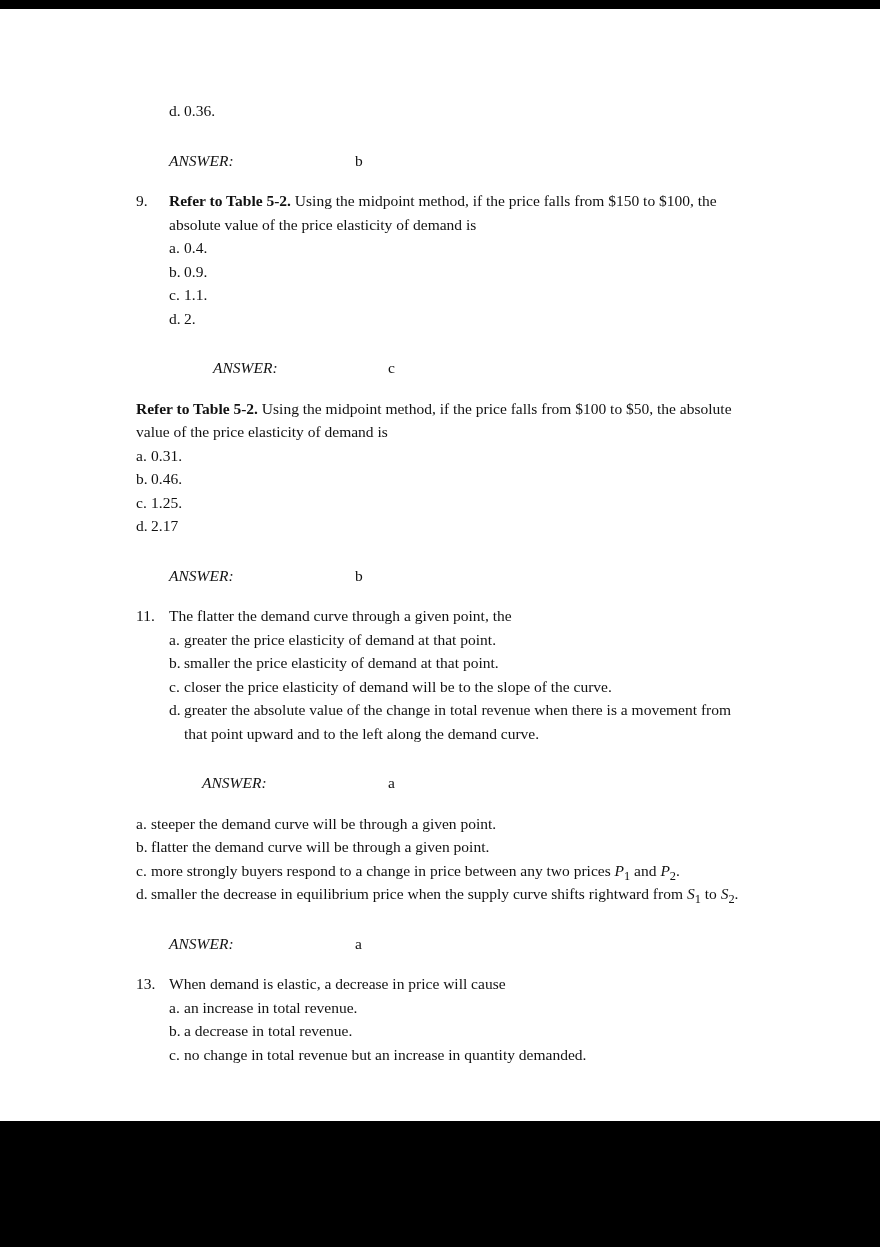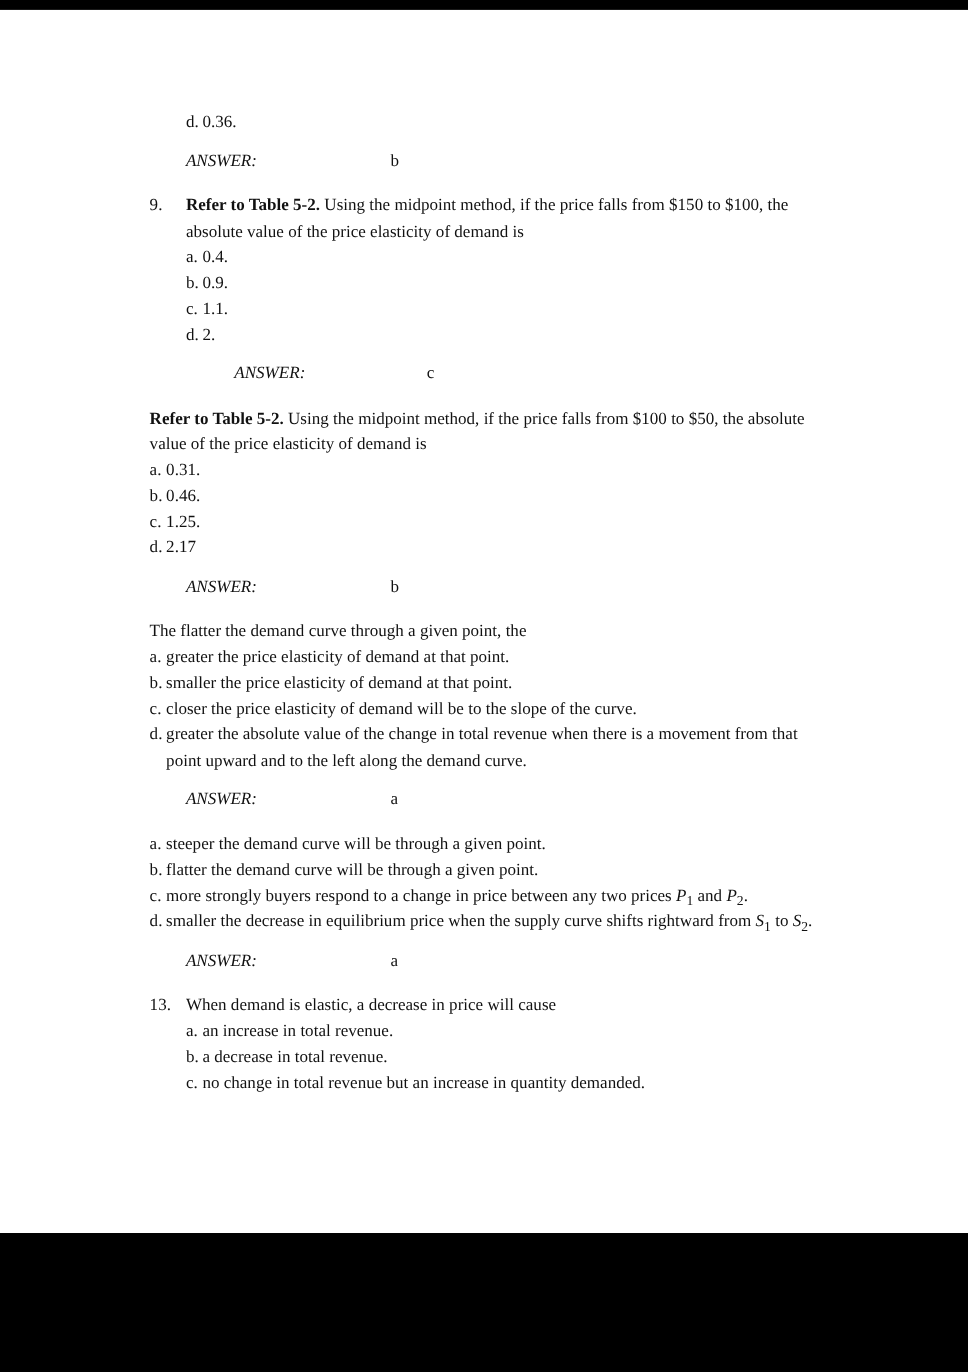--- a/index.html
+++ b/index.html
@@ -28,21 +28,21 @@
     padding: 90px 126px 0 136px;
   }
   .question { display: flex; margin-top: 17px; }
   .qnum { width: 33px; flex: none; }
   .qbody { flex: 1; min-width: 0; }
   .qstem b { font-weight: bold; }
   .opt { display: flex; }
   .opt-label { width: 15px; flex: none; }
   .opt-text { flex: 1; min-width: 0; }
   .partial .opt { padding-left: 33px; }
-  .answer-row { position: relative; margin-top: 12px; padding-left: 33px; }
+  .answer-row { position: relative; margin-top: 26px; padding-left: 33px; }
   .answer-row.indent-more { padding-left: 44px; }
   .answer-label { font-style: italic; }
   .answer-value { position: absolute; left: 219px; top: 0; font-style: normal; }
   sub { font-size: 0.8em; line-height: 0; }
   i.var { font-style: italic; }
 </style>
 </head>
 <body>
 
 <div class="letterbox letterbox-top" style="background: rgb(0, 0, 0);"></div>
@@ -118,20 +118,21 @@
   </div>
 </div>
       <div class="answer-row">
         <span class="answer-label">ANSWER:</span>
         <span class="answer-value">b</span>
       </div>
     </div>
   </div>
 
   <div class="question">
+    <div class="qnum">11.</div>
     <div class="qbody">
       <div class="qstem">The flatter the demand curve through a given point, the</div>
       <div class="opts">
   <div class="opt">
     <span class="opt-label">a.</span>
     <span class="opt-text">greater the price elasticity of demand at that point.</span>
   </div>
 
   <div class="opt">
     <span class="opt-label">b.</span>

